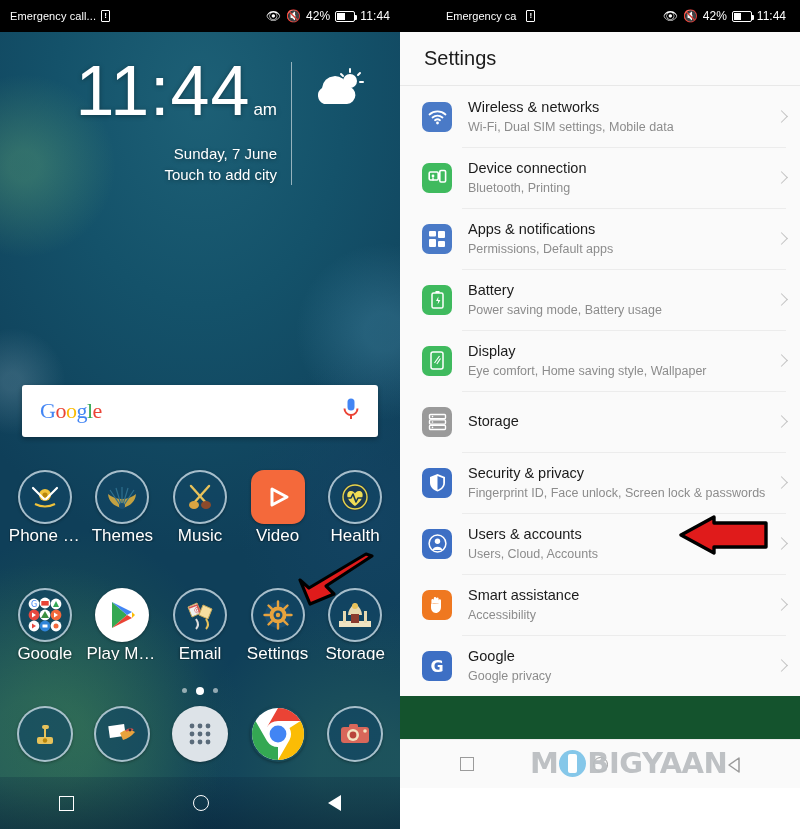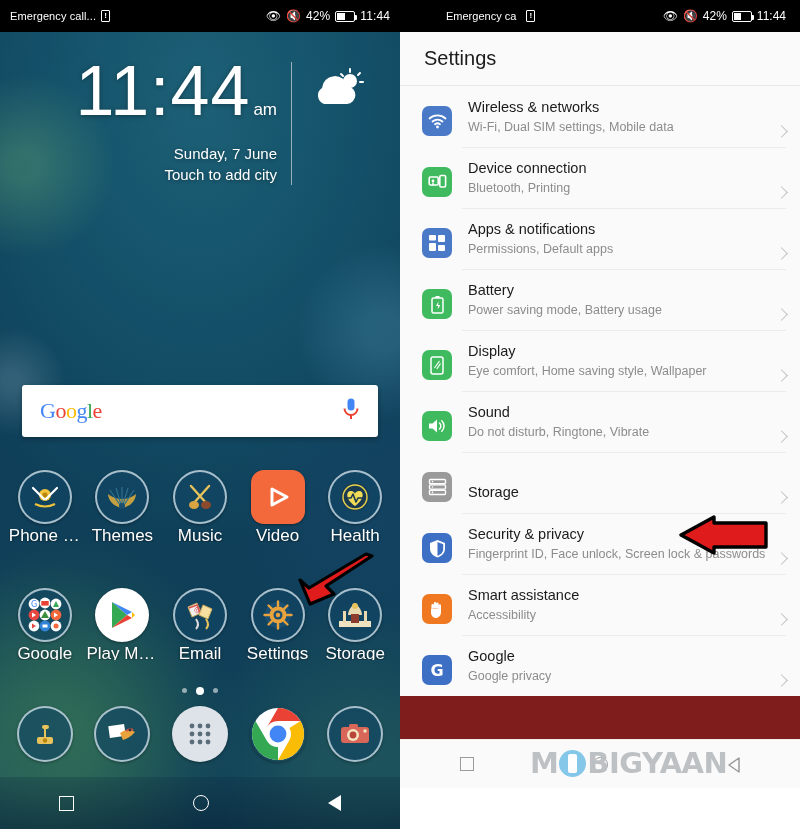--- a/index.html
+++ b/index.html
@@ -111,31 +111,31 @@
     display:flex; align-items:center; justify-content:space-around;
     background:linear-gradient(180deg, rgba(10,40,62,.25), rgba(8,32,52,.55));
   }
   .nav-sq { width:15px; height:15px; border:1.6px solid #fff; }
   .nav-ci { width:16px; height:16px; border:1.6px solid #fff; border-radius:50%; }
   .nav-tr { width:0; height:0; border-top:8px solid transparent; border-bottom:8px solid transparent; border-right:13px solid #fff; }
 
   .arrow-home { position:absolute; z-index:7; left:292px; top:552px; }
 
   
-  .settings { position:relative; width:400px; height:788px; background:#7f1d1d; overflow:hidden; }
+  .settings { position:relative; width:400px; height:788px; background:#14532d; overflow:hidden; }
   .set-status { height:32px; background:#000; color:#fff; display:flex; align-items:center; padding:0 14px; font-size:11px; }
   .set-status .sb-left { margin-left:32px; }
   .set-header {
     height:54px; display:flex; align-items:center; padding:0 24px;
     font-size:20px; color:#1b1b1b; background:#fafafa;
     border-bottom:1px solid #e8e8e8;
   }
   .set-list { background:#fafafa; }
   .set-item {
-    display:flex; align-items:flex-end; padding:11px 14px 11px 22px;
+    display:flex; align-items:center; padding:11px 14px 11px 22px;
     position:relative; min-height:61px;
   }
   .set-item + .set-item::before {
     content:""; position:absolute; left:62px; right:14px; top:0; height:1px; background:#ececec;
   }
   .si-ico {
     width:30px; height:30px; border-radius:7px; flex:0 0 30px;
     display:flex; align-items:center; justify-content:center; margin-right:16px;
   }
   .si-txt { flex:1; min-width:0; }
@@ -560,36 +560,20 @@
               </g>
             </svg>
         </div>
         <div class="si-txt">
           <div class="si-title">Display</div>
           <div class="si-sub">Eye comfort, Home saving style, Wallpaper</div>
         </div>
         <div class="chev"></div>
       </div>
 
-      <div class="set-item">
-        <div class="si-ico" style="background:#3fba5e;">
-          <svg width="20" height="18" viewBox="0 0 20 18">
-              <path d="M2 6.5 h3.5 L10 2.5 v13 L5.5 11.5 H2z" fill="#fff"></path>
-              <g fill="none" stroke="#fff" stroke-width="1.5" stroke-linecap="round">
-                <path d="M12.5 6 a4 4 0 0 1 0 6"></path>
-                <path d="M14.8 3.8 a7.2 7.2 0 0 1 0 10.4"></path>
-              </g>
-            </svg>
-        </div>
-        <div class="si-txt">
-          <div class="si-title">Sound</div>
-          <div class="si-sub">Do not disturb, Ringtone, Vibrate</div>
-        </div>
-        <div class="chev"></div>
-      </div>
 
       <div class="set-item">
         <div class="si-ico" style="background:#9a9a9a;">
           <svg width="19" height="18" viewBox="0 0 19 18">
               <g fill="none" stroke="#fff" stroke-width="1.4">
             <rect x="1.5" y="1.5" width="16" height="4.2" rx="1"></rect>
                 <rect x="1.5" y="6.9" width="16" height="4.2" rx="1"></rect>
                 <rect x="1.5" y="12.3" width="16" height="4.2" rx="1"></rect>
           </g>
               <g fill="#fff">
@@ -612,20 +596,34 @@
               <path d="M8.5 3 L14.2 5.2 v5 c0 3.4 -3 5.7 -5.7 6.5z" fill="#3d6fc4"></path>
             </svg>
         </div>
         <div class="si-txt">
           <div class="si-title">Security &amp; privacy</div>
           <div class="si-sub">Fingerprint ID, Face unlock, Screen lock &amp; passwords</div>
         </div>
         <div class="chev"></div>
       </div>
 
+      <div class="set-item">
+        <div class="si-ico" style="background:#3d6fc4;">
+          <svg width="19" height="19" viewBox="0 0 19 19">
+              <circle cx="9.5" cy="9.5" r="8.4" fill="none" stroke="#fff" stroke-width="1.5"></circle>
+              <circle cx="9.5" cy="7.2" r="2.7" fill="#fff"></circle>
+              <path d="M4.4 16 a5.6 5.6 0 0 1 10.2 0z" fill="#fff"></path>
+            </svg>
+        </div>
+        <div class="si-txt">
+          <div class="si-title">Users &amp; accounts</div>
+          <div class="si-sub">Users, Cloud, Accounts</div>
+        </div>
+        <div class="chev"></div>
+      </div>
 
       <div class="set-item">
         <div class="si-ico" style="background:#ef7820;">
           <svg width="18" height="19" viewBox="0 0 18 19">
               <path d="M3.4 9 V5.2 a1.2 1.2 0 0 1 2.4 0 V8.6 M5.8 8.6 V3.2 a1.2 1.2 0 0 1 2.4 0 V8.6 M8.2 8.6 V3.6 a1.2 1.2 0 0 1 2.4 0 V8.6 M10.6 8.8 V5.4 a1.2 1.2 0 0 1 2.4 0 V12 c0 3.6 -2.4 6 -5.2 6 C5 18 3 15.6 3 12.6 V9.6 a1.1 1.1 0 0 1 2 -.6z" fill="#fff"></path>
             </svg>
         </div>
         <div class="si-txt">
           <div class="si-title">Smart assistance</div>
           <div class="si-sub">Accessibility</div>

